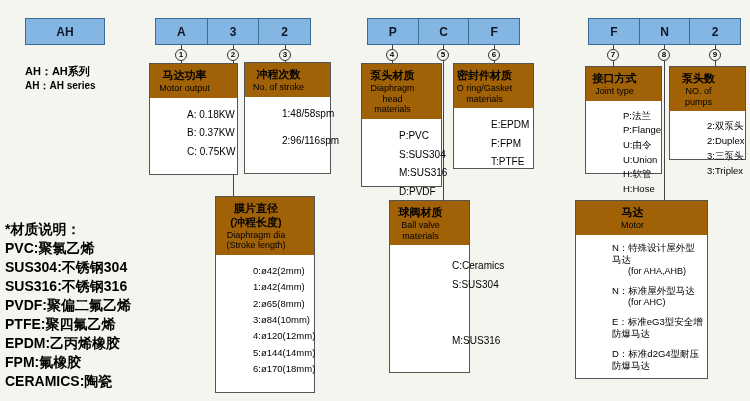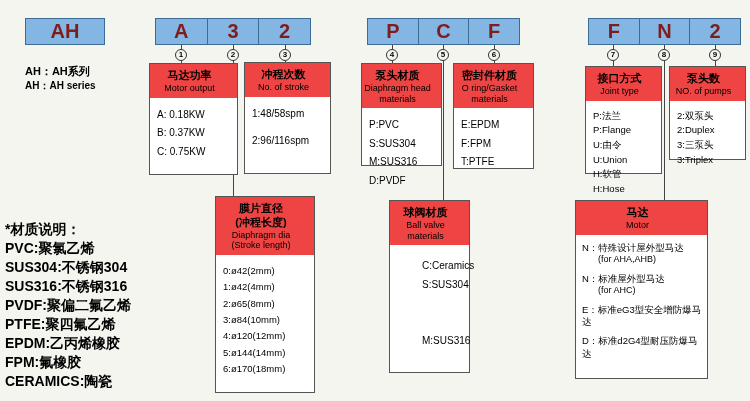--- a/index.html
+++ b/index.html
@@ -8,37 +8,37 @@
     position:relative; width:750px; height:401px;
     background:#f5f5f0; overflow:hidden; color:#000;
   }
   
   .code-box {
     position:absolute; top:18px; height:27px; display:flex;
     background:#84b6e3; border:1px solid #3a6c96;
   }
   .code-cell {
     flex:1; display:flex; align-items:center; justify-content:center;
-    font-weight:bold; font-size:20px; color:#7f1d1d;
+    font-weight:bold; font-size:12px; color:#0f172a;
     border-left:1px solid #3a6c96;
   }
   .code-cell:first-child { border-left:none; }
   
   .marker {
     position:absolute; top:49px; width:12px; height:12px;
     border:1px solid #333; border-radius:50%; background:#f5f5f0;
     font-size:8px; line-height:10px; text-align:center; font-weight:bold;
   }
   .vline { position:absolute; width:1px; background:#444; }
   
   .info-box { position:absolute; border:1px solid #555; background:#ffffff; }
-  .box-header { background:#ef4444; text-align:center; padding:5px 10px 4px 2px; }
+  .box-header { background:#a16207; text-align:center; padding:5px 20px 4px 2px; }
   .box-header .cn { font-weight:bold; font-size:11px; line-height:1.25; }
   .box-header .en { font-size:9px; line-height:1.2; }
-  .box-body { padding:8px 4px 4px 7px; }
+  .box-body { padding:8px 4px 4px 7px;margin-left:30px; }
   .item { font-size:10px; line-height:1.85; white-space:nowrap; }
   .stroke-body .item { margin-bottom:9px; }
   .joint-body .item, .pumps-body .item { font-size:9.5px; line-height:1.55; }
   .diaphragm-body .item { font-size:9.5px; line-height:1.72; }
   .ball-body { padding-top:12px;padding-left:32px; }
   .ball-gap { margin-top:38px; }
   .motor-body { padding:7px 4px 4px 6px; }
   .motor-item { margin-bottom:7px; }
   .motor-main { font-size:9.5px; line-height:1.3; white-space:normal; }
   .motor-sub { font-size:9px; padding-left:16px; line-height:1.3; }
@@ -125,21 +125,21 @@
     <div class="box-header">
       <div class="cn">冲程次数</div>
       <div class="en">No. of stroke</div>
     </div>
     <div class="box-body stroke-body">
       <div class="item">1:48/58spm</div>
       <div class="item">2:96/116spm</div>
     </div>
   </div>
 
-  <div class="info-box" style="left:361px; top:63px; width:81px; height:103px;">
+  <div class="info-box" style="left:361px; top:63px; width:81px; height:124px;">
     <div class="box-header">
       <div class="cn">泵头材质</div>
       <div class="en">Diaphragm head materials</div>
     </div>
     <div class="box-body">
       <div class="item">P:PVC</div>
       <div class="item">S:SUS304</div>
       <div class="item">M:SUS316</div>
       <div class="item">D:PVDF</div>
     </div>

